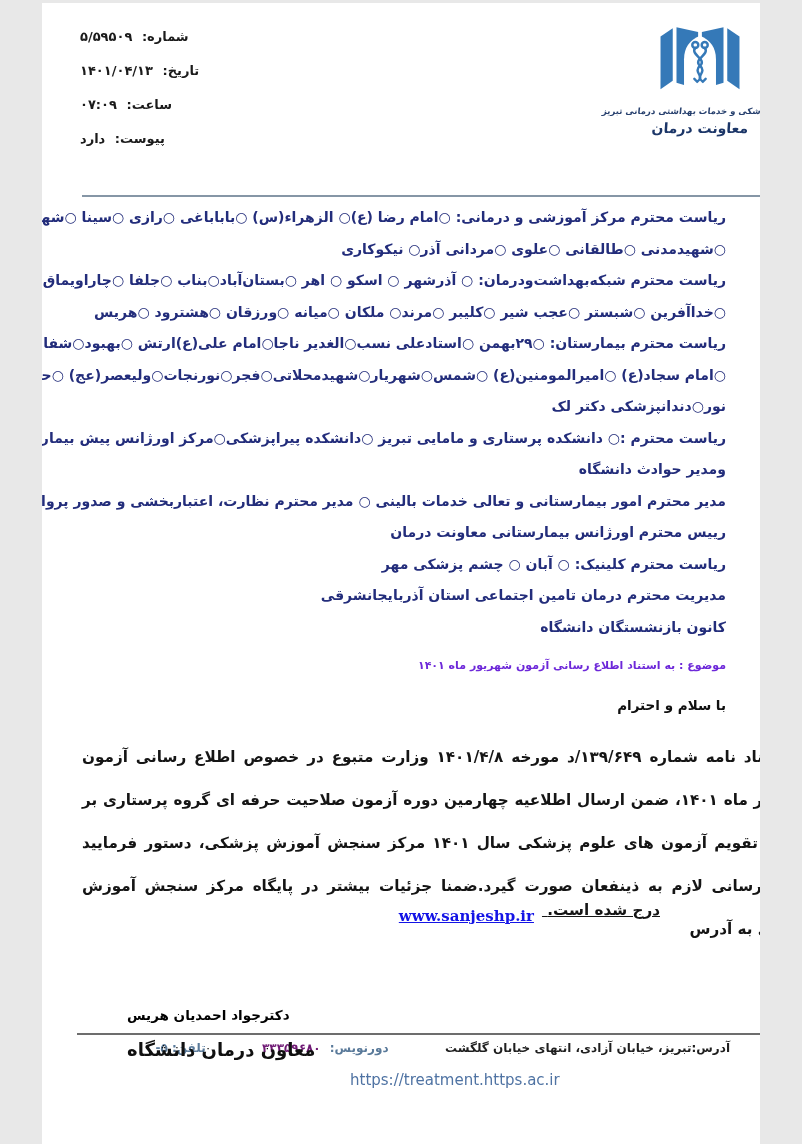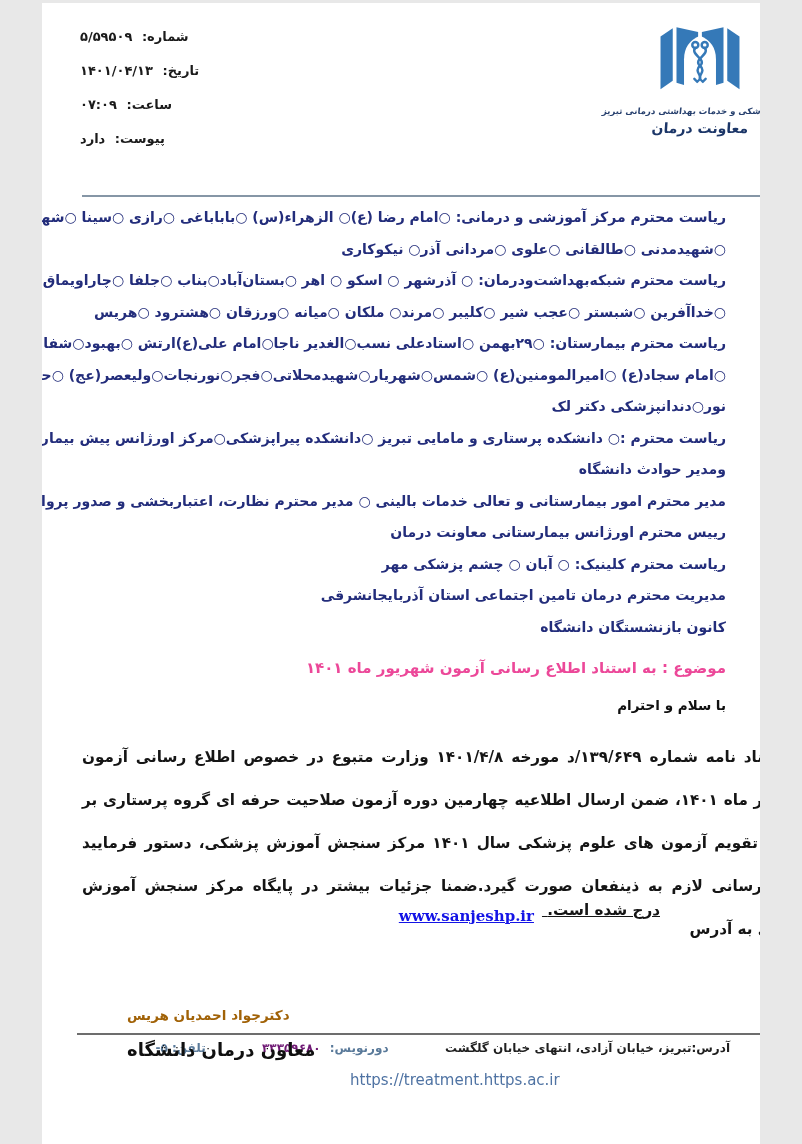--- a/index.html
+++ b/index.html
@@ -49,21 +49,21 @@
     position:absolute; right:34px; top:199px; width:736px;
     direction:rtl; text-align:right;
     color:#232d7b; font-weight:bold; font-size:14px;
     line-height:31.5px;
   }
   .recipients .rline { white-space:nowrap; }
 
   
   .subject {
     position:absolute; right:34px; top:656px;
-    direction:rtl; font-size:15px; font-weight:bold; color:#ec4899;
+    direction:rtl; font-size:11px; font-weight:bold; color:#6d28d9;
   }
   .salutation {
     position:absolute; right:34px; top:694px;
     direction:rtl; font-size:13.5px; font-weight:bold; color:#101010;
   }
   .body-par {
     position:absolute; left:40px; top:733px; width:730px;
     direction:rtl; text-align:justify;
     font-size:15.2px; font-weight:bold; color:#151515;
     line-height:43px; text-indent:16px;
@@ -81,21 +81,21 @@
     font-size:15px; font-weight:bold;
     color:#1414e6; text-decoration:underline;
     transform:translateY(6px);
     margin-right:8px;
     cursor:pointer;
   }
 
   
   .sig-name {
     position:absolute; left:85px; top:1004px;
-    direction:rtl; font-size:13.5px; font-weight:bold; color:#a16207;
+    direction:rtl; font-size:13.5px; font-weight:bold; color:#000000;
     white-space:nowrap;
   }
   .footer-rule {
     position:absolute; left:35px; top:1030px; width:737px; height:2px;
     background:#6d6d6d;
   }
   .footer-row {
     position:absolute; right:30px; top:1038px;
     direction:rtl; font-size:12px; color:#1f1f1f; font-weight:600;
     white-space:nowrap;

